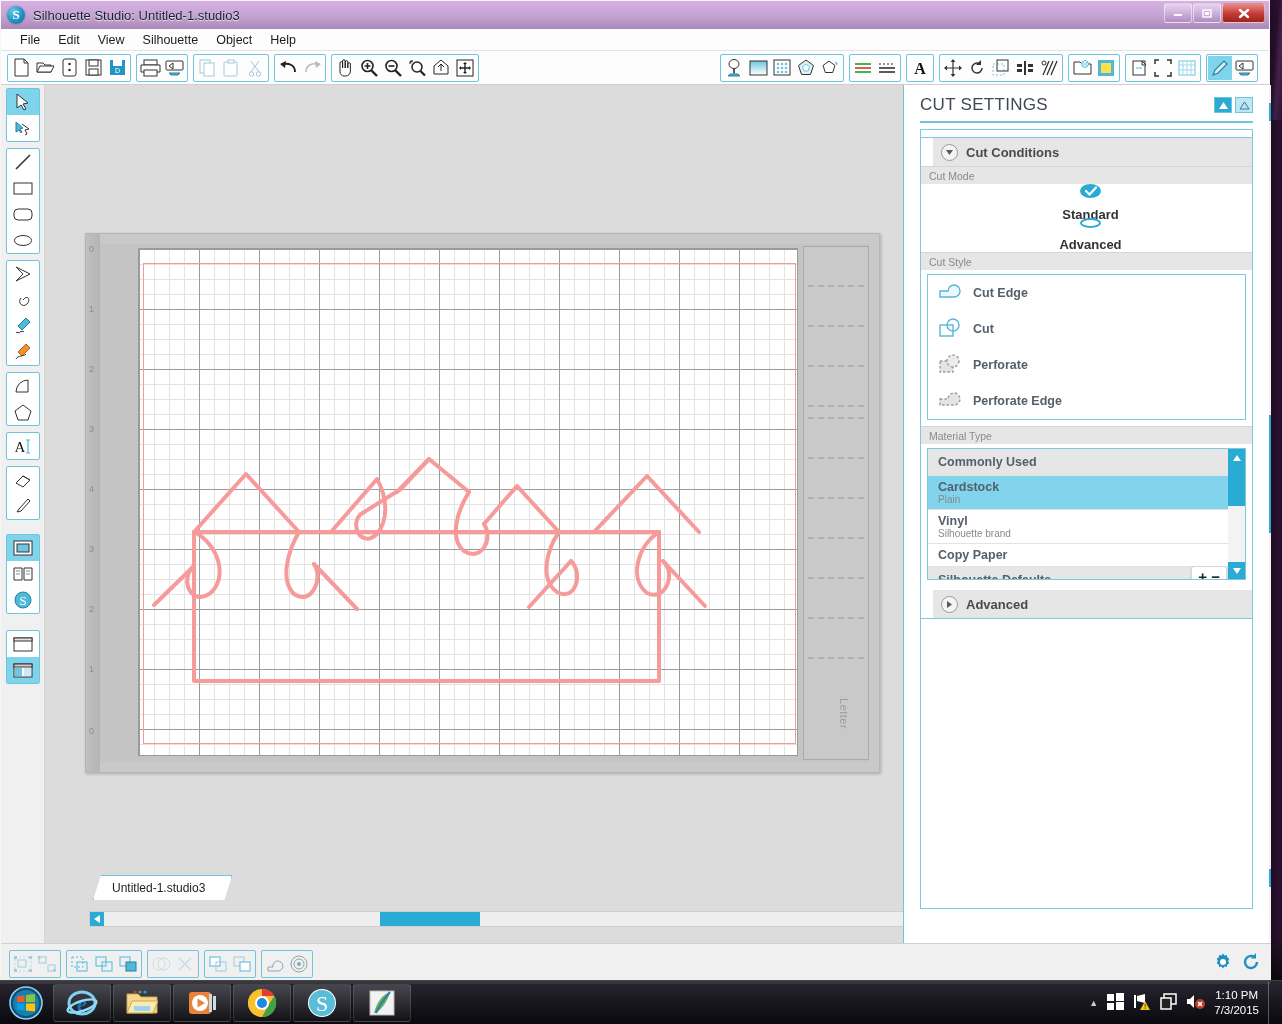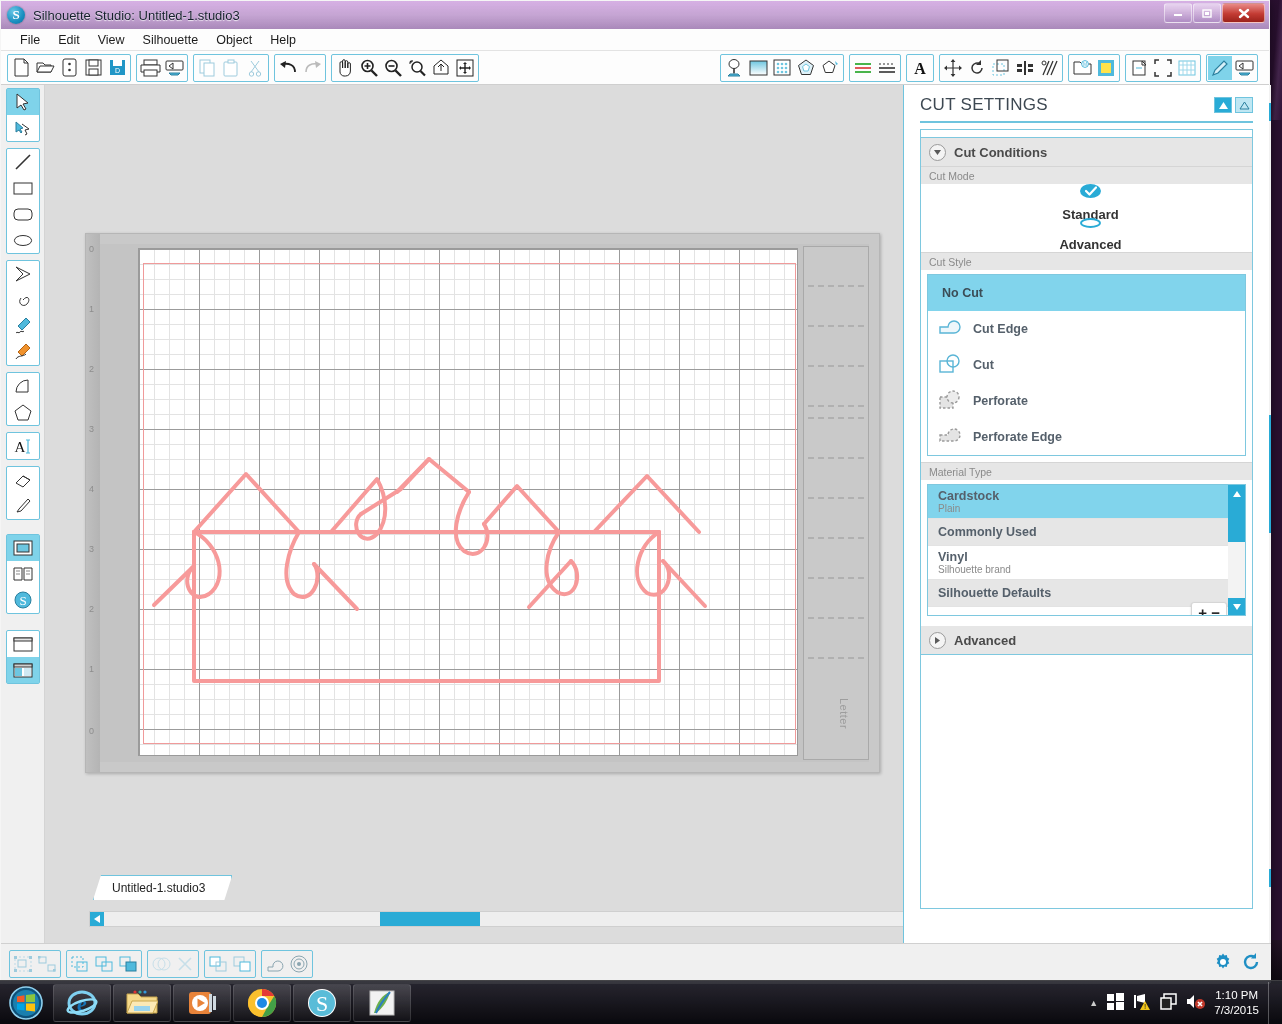--- a/index.html
+++ b/index.html
@@ -249,21 +249,21 @@
   .headbtn {
     width:18px;height:16px;border:1px solid #6fc4de;
     display:flex;align-items:center;justify-content:center; margin-left:3px;
   }
   .headbtn.filled{ background:#29abd6; }
   .headbtn.light{ background:#bfe7f3; }
 
   #cut-box { margin-top:14px; border:1px solid #7ec8df; }
   .sect-head {
     background:#e6e6e6; height:28px; display:flex;align-items:center; gap:8px;
-    padding-left:8px; font-size:13px; font-weight:bold; color:#4a4a4a;
+    padding-left:8px; font-size:13px; font-weight:bold; color:#4a4a4a;margin-left:12px;
   }
   .disc {
     width:17px;height:17px;border-radius:50%;
     border:1px solid #9a9a9a; background:#f4f4f4;
     display:flex;align-items:center;justify-content:center;
   }
   .subhead {
     background:#e6e6e6; height:18px; display:flex;align-items:center;
     padding-left:8px; font-size:10.5px; color:#8a8a8a;
     border-top:1px solid #d5d5d5;
@@ -973,23 +973,20 @@
       <div class="radio-row">
         <div class="radio"></div>
         <span class="radio-label">Advanced</span>
       </div>
 
       <div class="subhead">
         <span>Cut Style</span>
       </div>
 
       <div class="cutstyle-list">
-        <div class="cs-row sel" style="padding-left:14px;">
-          <span>No Cut</span>
-        </div>
         <div class="cs-row">
           <span>
             <svg width="26" height="22" viewBox="0 0 26 22">
                 <path d="M2 10 h8 a6 6 0 1 1 6 6 h-14 z" fill="#eef7fb" stroke="#5ab5d6" stroke-width="1.4"></path>
               </svg>
           </span>
           <span>Cut Edge</span>
         </div>
         <div class="cs-row">
           <span>
@@ -1017,30 +1014,33 @@
           </span>
           <span>Perforate Edge</span>
         </div>
       </div>
 
       <div class="subhead" style="margin-top:6px;">
         <span>Material Type</span>
       </div>
 
       <div class="matlist">
+        <div class="mat-row group">
+          <span>Commonly Used</span>
+        </div>
         <div class="mat-row sel">
           <div class="mat-name">Cardstock</div>
           <div class="mat-sub">Plain</div>
         </div>
-        <div class="mat-row group">
-          <span>Commonly Used</span>
-        </div>
         <div class="mat-row">
           <div class="mat-name">Vinyl</div>
           <div class="mat-sub">Silhouette brand</div>
+        </div>
+        <div class="mat-row">
+          <div class="mat-name">Copy Paper</div>
         </div>
         <div class="mat-row group">
           <span>Silhouette Defaults</span>
         </div>
 
         <div class="mat-scroll">
           <div class="ms-btn">
             <svg width="10" height="8" viewBox="0 0 10 8">
                 <path d="M5 1 L9 7 H1 Z" fill="#fff"></path>
               </svg>

